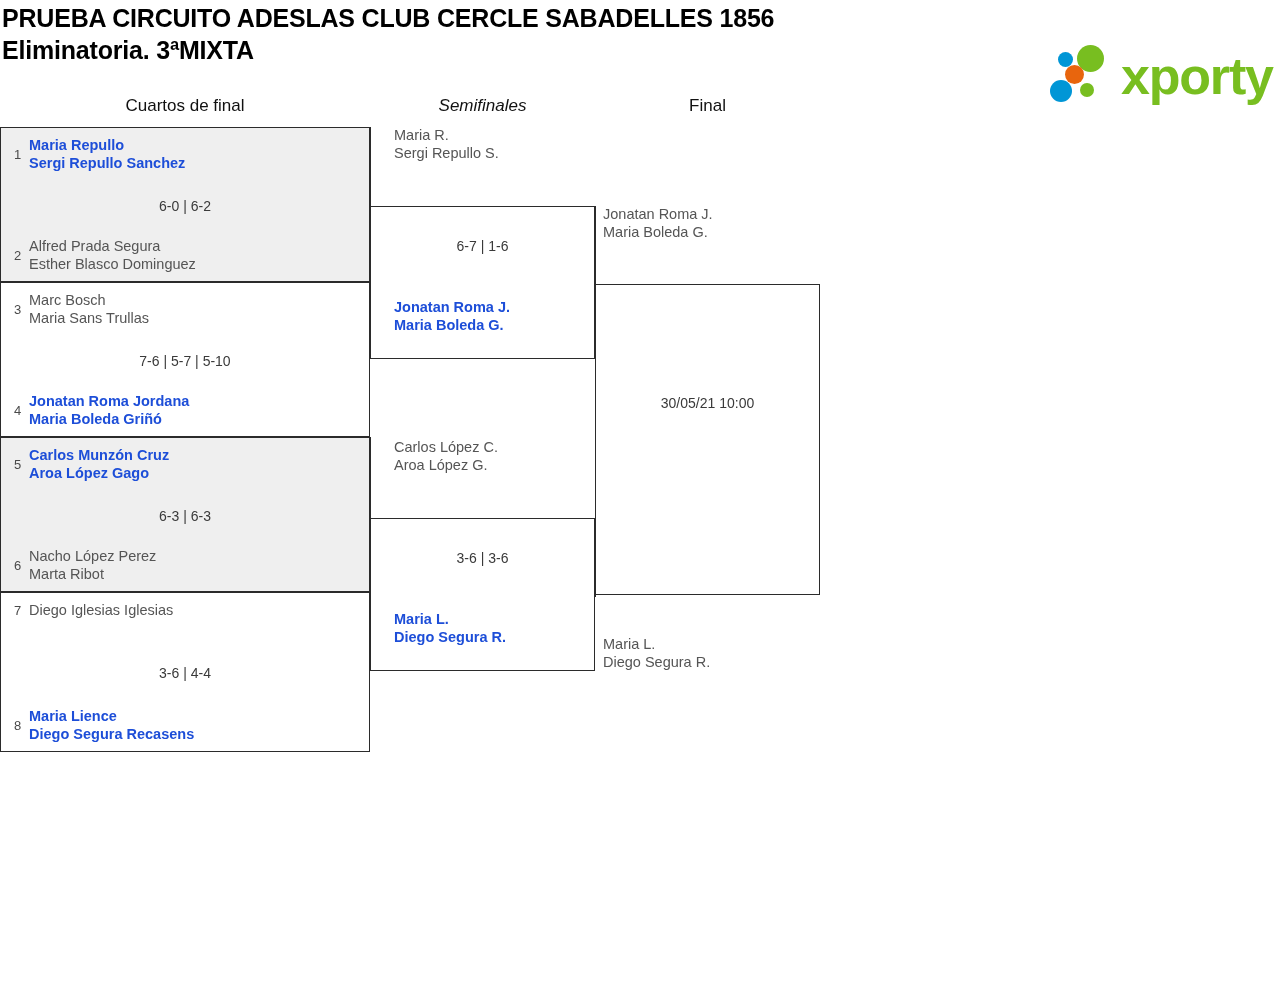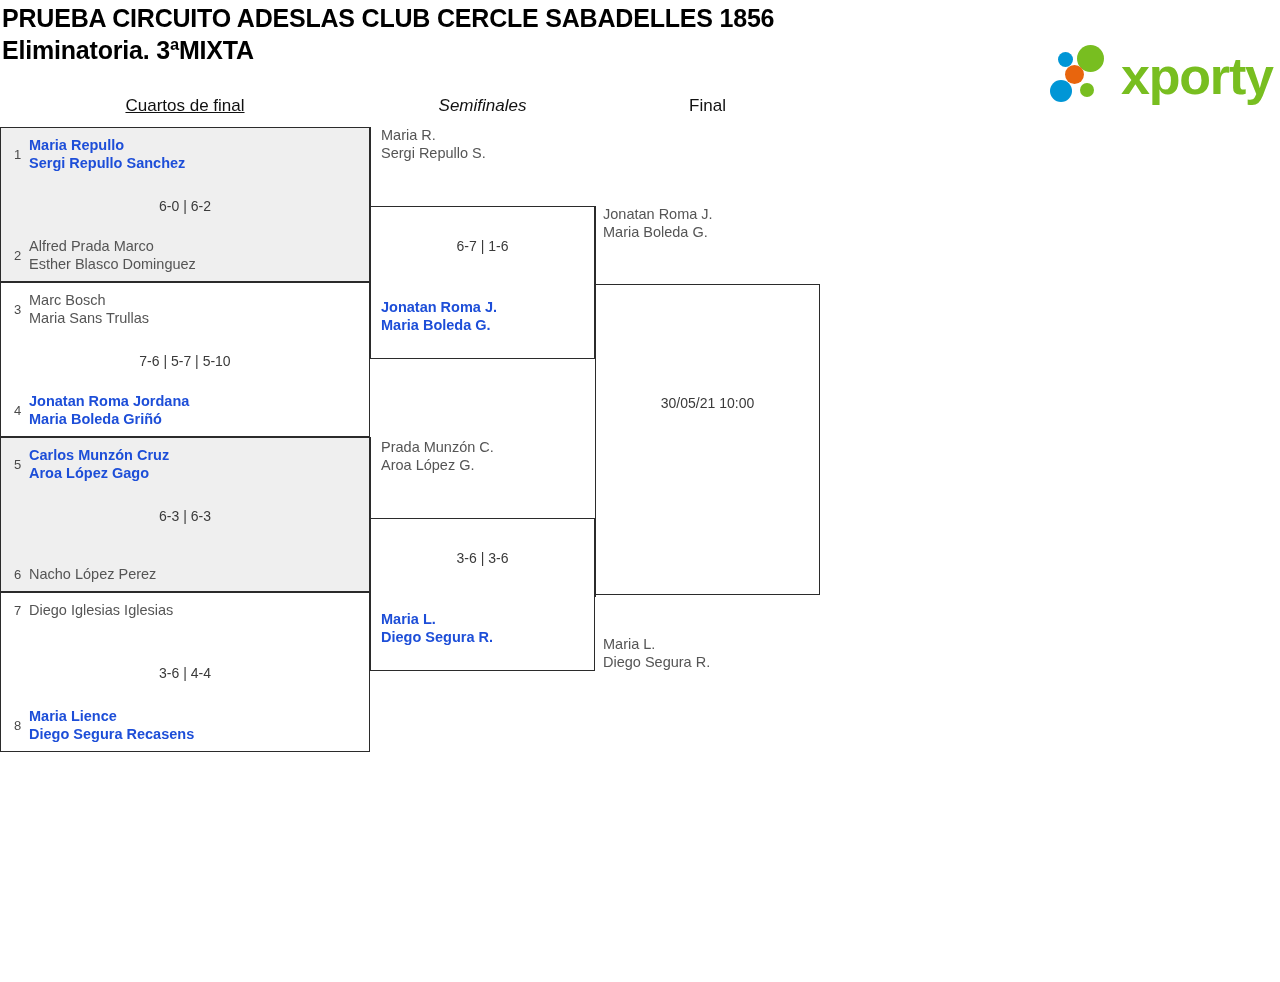--- a/index.html
+++ b/index.html
@@ -76,21 +76,21 @@
     width: 1280px;
     height: 700px;
   }
   .round-header {
     position: absolute;
     font-size: 17px;
     color: #111111;
     text-align: center;
     line-height: 22px;
   }
-  #hdr-qf { left: 0px;   top: 7px;  width: 370px; text-decoration: underline; }
+  #hdr-qf { left: 0px;   top: 7px;  width: 370px; }
   #hdr-sf { left: 370px; top: 7px;  width: 225px; font-style: italic; }
   #hdr-f  { left: 595px; top: 7px;  width: 225px; }
 
   
   .match {
     position: absolute;
     box-sizing: border-box;
     border: 1px solid #2b2b2b;
   }
   .match.shaded { background: #efefef; }
@@ -136,21 +136,21 @@
     left: 0;
     width: 100%;
     text-align: center;
     font-size: 14px;
     color: #3a3a3a;
     line-height: 18px;
   }
 
   
   .sf { left: 370px; width: 225px; }
-  .sf .team { padding-left: 10px; }
+  .sf .team { padding-left: 23px; }
   .sf .names { padding-left: 0; }
 
   
   .fin { left: 595px; width: 225px; }
   .fin .team { padding-left: 7px; }
 
   
   .connector {
     position: absolute;
     background: #2b2b2b;
@@ -190,21 +190,21 @@
       <span class="seed">1</span>
       <span class="names">
         <span class="pname">Maria Repullo</span>
         <span class="pname">Sergi Repullo Sanchez</span>
       </span>
     </div>
     <div class="score" style="top:69px;">6-0 | 6-2</div>
     <div class="team bottom loser">
       <span class="seed">2</span>
       <span class="names">
-        <span class="pname">Alfred Prada Marco</span>
+        <span class="pname">Alfred Prada Segura</span>
         <span class="pname">Esther Blasco Dominguez</span>
       </span>
     </div>
   </div>
 
   <div class="match qf plain" style="top:194px;height:155px;">
     <div class="team top loser">
       <span class="seed">3</span>
       <span class="names">
         <span class="pname">Marc Bosch</span>
@@ -227,20 +227,21 @@
       <span class="names">
         <span class="pname">Carlos Munzón Cruz</span>
         <span class="pname">Aroa López Gago</span>
       </span>
     </div>
     <div class="score" style="top:69px;">6-3 | 6-3</div>
     <div class="team bottom loser">
       <span class="seed">6</span>
       <span class="names">
         <span class="pname">Nacho López Perez</span>
+        <span class="pname">Marta Ribot</span>
       </span>
     </div>
   </div>
 
   <div class="match qf plain" style="top:504px;height:160px;">
     <div class="team top loser">
       <span class="seed">7</span>
       <span class="names">
         <span class="pname">Diego Iglesias Iglesias</span>
       </span>
@@ -269,21 +270,21 @@
         <span class="pname">Jonatan Roma J.</span>
         <span class="pname">Maria Boleda G.</span>
       </span>
     </div>
   </div>
 
   <div class="connector" style="left:370px; top:349px; width:1px; height:82px;"></div>
   <div class="match sf plain" style="top:430px;height:153px;">
     <div class="team top loser" style="top:-81px;">
       <span class="names">
-        <span class="pname">Prada Munzón C.</span>
+        <span class="pname">Carlos López C.</span>
         <span class="pname">Aroa López G.</span>
       </span>
     </div>
     <div class="score" style="top:30px;">3-6 | 3-6</div>
     <div class="team bottom winner" style="bottom:24px;">
       <span class="names">
         <span class="pname">Maria L.</span>
         <span class="pname">Diego Segura R.</span>
       </span>
     </div>

